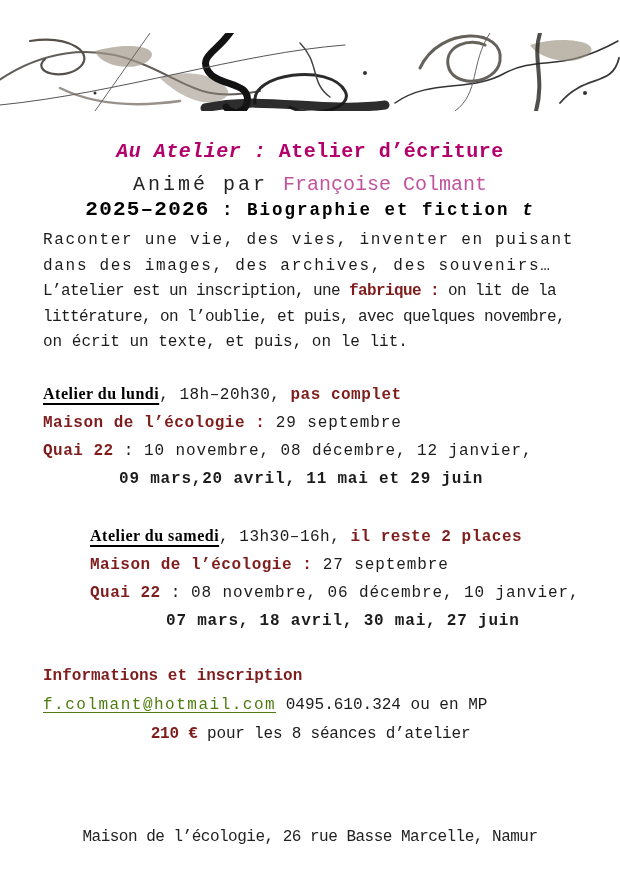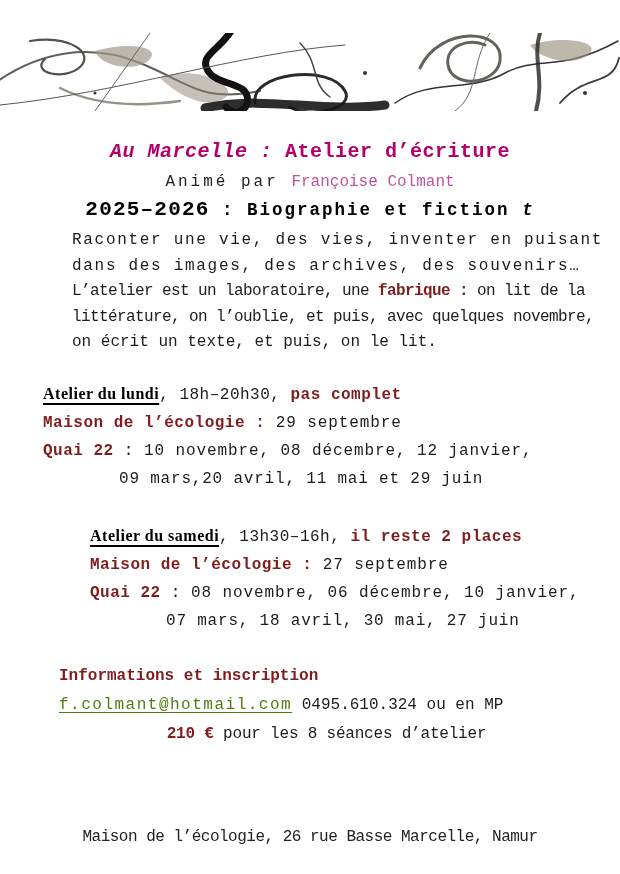--- a/index.html
+++ b/index.html
@@ -10,37 +10,37 @@
   }
   .page{position:relative;width:620px;height:874px;overflow:hidden;background:#fff;}
   .artwork{position:absolute;top:33px;left:0;width:620px;height:78px;}
   .artwork svg{display:block;width:100%;height:100%;}
   .line{white-space:pre;}
   .centered{position:absolute;left:0;width:620px;text-align:center;white-space:pre;}
   .block{position:absolute;left:43px;width:535px;}
   b,.b{font-weight:bold;color:#7f1d1d;}
   .title-line{top:140px;font-size:20px;font-weight:bold;letter-spacing:.5px;color:#b3006b;}
   .title-italic{font-style:italic;}
-  .subtitle-line{top:173px;font-size:16px;}
+  .subtitle-line{top:173px;font-size:20px;}
   .subtitle-prefix{letter-spacing:3px;color:#222;}
   .subtitle-name{color:#c0529e;letter-spacing:0;}
   .season-line{top:198px;font-weight:bold;color:#000;}
   .season-years{font-size:21px;letter-spacing:1.2px;}
   .season-theme{font-size:17.5px;letter-spacing:2px;}
   .season-t{font-style:italic;}
-  .intro{top:228px;line-height:25.5px;margin-left:29px;}
+  .intro{top:228px;line-height:25.5px;}
   .ls-wide{letter-spacing:1.7px;}
   .ls-tight{letter-spacing:-0.6px;}
   .sched{line-height:28px;letter-spacing:.5px;}
   .monday{top:380px;}
   .saturday{top:522px;margin-left:47px;}
   .sec-title{font-weight:bold;color:#000;text-decoration:underline;text-decoration-thickness:2px;text-underline-offset:4px;font-family:Liberation Serif, serif;}
-  .indent{padding-left:76px;letter-spacing:.8px;}
+  .indent{padding-left:76px;letter-spacing:.8px;font-weight:bold;}
   .dates{letter-spacing:.9px;}
-  .info{top:662px;line-height:29px;margin-left:16px;}
+  .info{top:662px;line-height:29px;}
   .email-link{color:#4d7c0f;text-decoration:underline;text-underline-offset:3px;letter-spacing:1.5px;cursor:pointer;}
   .price-line{text-align:center;letter-spacing:-0.2px;}
   .addresses{top:772px;line-height:26px;letter-spacing:-0.5px;color:#222;}
 </style>
 </head>
 <body>
 
 <div class="page">
 
   <div class="artwork">
@@ -63,30 +63,30 @@
         <path d="M60,55 C90,70 130,75 180,68" stroke="#6b6257" stroke-width="2.5" opacity=".7"></path>
         <path d="M150,0 L95,78" stroke="#666" stroke-width="1"></path>
         <path d="M490,0 C470,30 480,60 455,78" stroke="#666" stroke-width="1"></path>
         <circle cx="365" cy="40" r="2" fill="#333" stroke="none"></circle>
         <circle cx="95" cy="60" r="1.5" fill="#333" stroke="none"></circle>
         <circle cx="585" cy="60" r="2" fill="#333" stroke="none"></circle>
       </g>
     </svg>
   </div>
 
-  <div class="centered title-line"><span class="title-italic">Au Marcelle : </span><span>Atelier d’écriture</span></div>
+  <div class="centered title-line"><span class="title-italic">Au Atelier : </span><span>Atelier d’écriture</span></div>
 
   <div class="centered subtitle-line"><span class="subtitle-prefix">Animé par </span><span class="subtitle-name">Françoise Colmant</span></div>
 
   <div class="centered season-line"><span class="season-years">2025–2026</span><span class="season-theme"> : </span><span class="season-theme">Biographie et fiction </span><span class="season-theme season-t">t</span></div>
 
   <div class="block intro">
     <div class="line ls-wide">Raconter une vie, des vies, inventer en puisant</div>
     <div class="line ls-wide">dans des images, des archives, des souvenirs…</div>
-    <div class="line ls-tight"><span>L’atelier est un laboratoire, une </span><b>fabrique :</b><span> on lit de la</span></div>
+    <div class="line ls-tight"><span>L’atelier est un inscription, une </span><b>fabrique :</b><span> on lit de la</span></div>
     <div class="line ls-tight">littérature, on l’oublie, et puis, avec quelques novembre,</div>
     <div class="line">on écrit un texte, et puis, on le lit.</div>
   </div>
 
   <div class="block sched monday">
     <div class="line"><span class="sec-title">Atelier du lundi</span><span>, 18h–20h30, </span><b>pas complet</b></div>
     <div class="line"><b>Maison de l’écologie :</b><span class="dates"> 29 septembre</span></div>
     <div class="line"><b>Quai 22</b><span> : </span><span class="dates">10 novembre, 08 décembre, 12 janvier,</span></div>
     <div class="line indent">09 mars,20 avril, 11 mai et 29 juin</div>
   </div>

